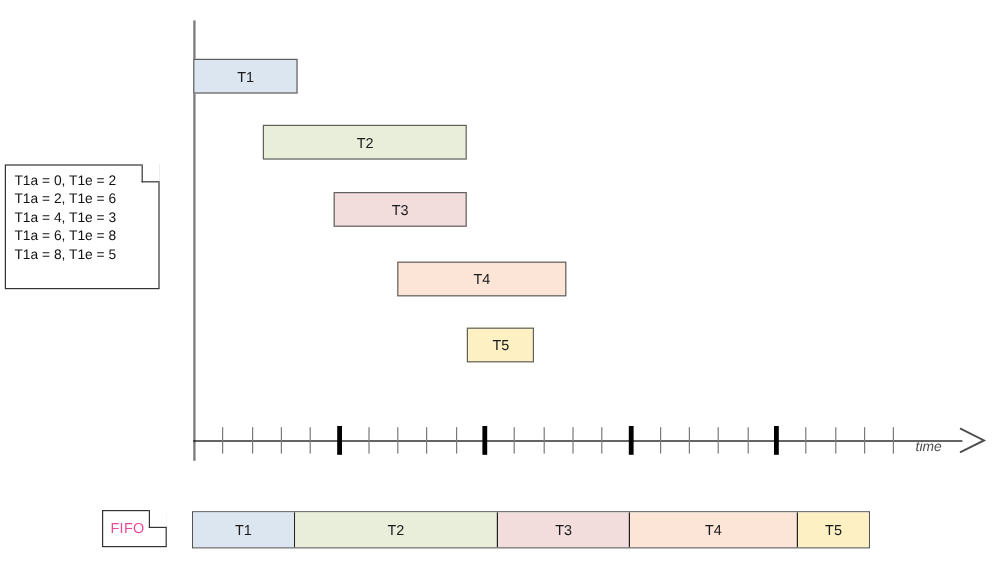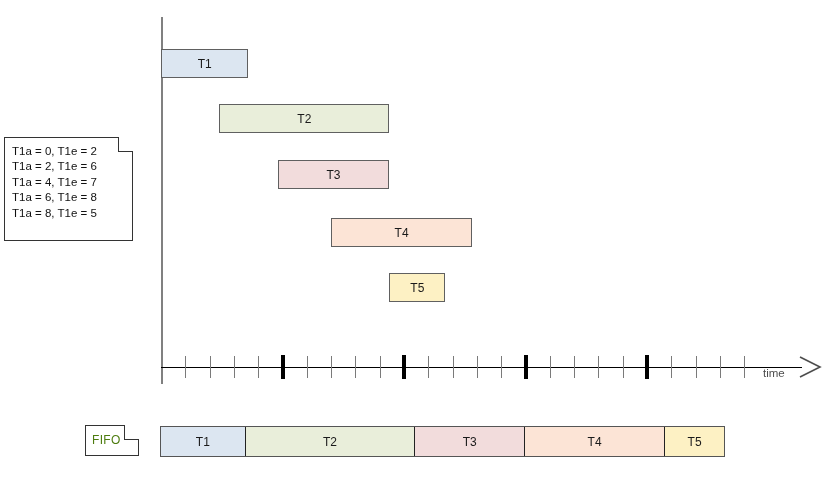--- a/index.html
+++ b/index.html
@@ -68,21 +68,21 @@
     left: 85px;
     top: 425px;
     width: 54px;
     height: 31px;
   }
   #fifo-note .label {
     position: absolute;
     left: 6px;
     top: 7px;
     font-size: 12px;
-    color: #4d7c0f;
+    color: #ec4899;
     letter-spacing: 0.3px;
     text-align: center;
   }
 
   
   #y-axis {
     position: absolute;
     left: 161px;
     top: 17px;
     width: 2px;
@@ -116,20 +116,21 @@
     top: 355px;
     width: 26px;
     height: 25px;
   }
   #time-label {
     position: absolute;
     left: 763px;
     top: 367px;
     font-size: 11.5px;
     color: #4d4d4d;
+    font-style: italic;
   }
 
   .bar {
     position: absolute;
     box-sizing: border-box;
     border: 1px solid #606060;
     display: flex;
     align-items: center;
     justify-content: center;
     font-size: 12px;
@@ -161,21 +162,21 @@
 </head>
 <body>
 
 <div id="canvas">
 
   <div class="note" id="legend-note">
     <div class="fold"></div>
     <div class="lines" id="legend-lines">
         <div>T1a = 0, T1e = 2</div>
         <div>T1a = 2, T1e = 6</div>
-        <div>T1a = 4, T1e = 7</div>
+        <div>T1a = 4, T1e = 3</div>
         <div>T1a = 6, T1e = 8</div>
         <div>T1a = 8, T1e = 5</div>
       </div>
   </div>
 
   <div id="y-axis"></div>
   <div id="x-axis"></div>
   <div id="ticks">
       <div class="tick" style="left: 185.3px;"></div>
       <div class="tick" style="left: 209.6px;"></div>

